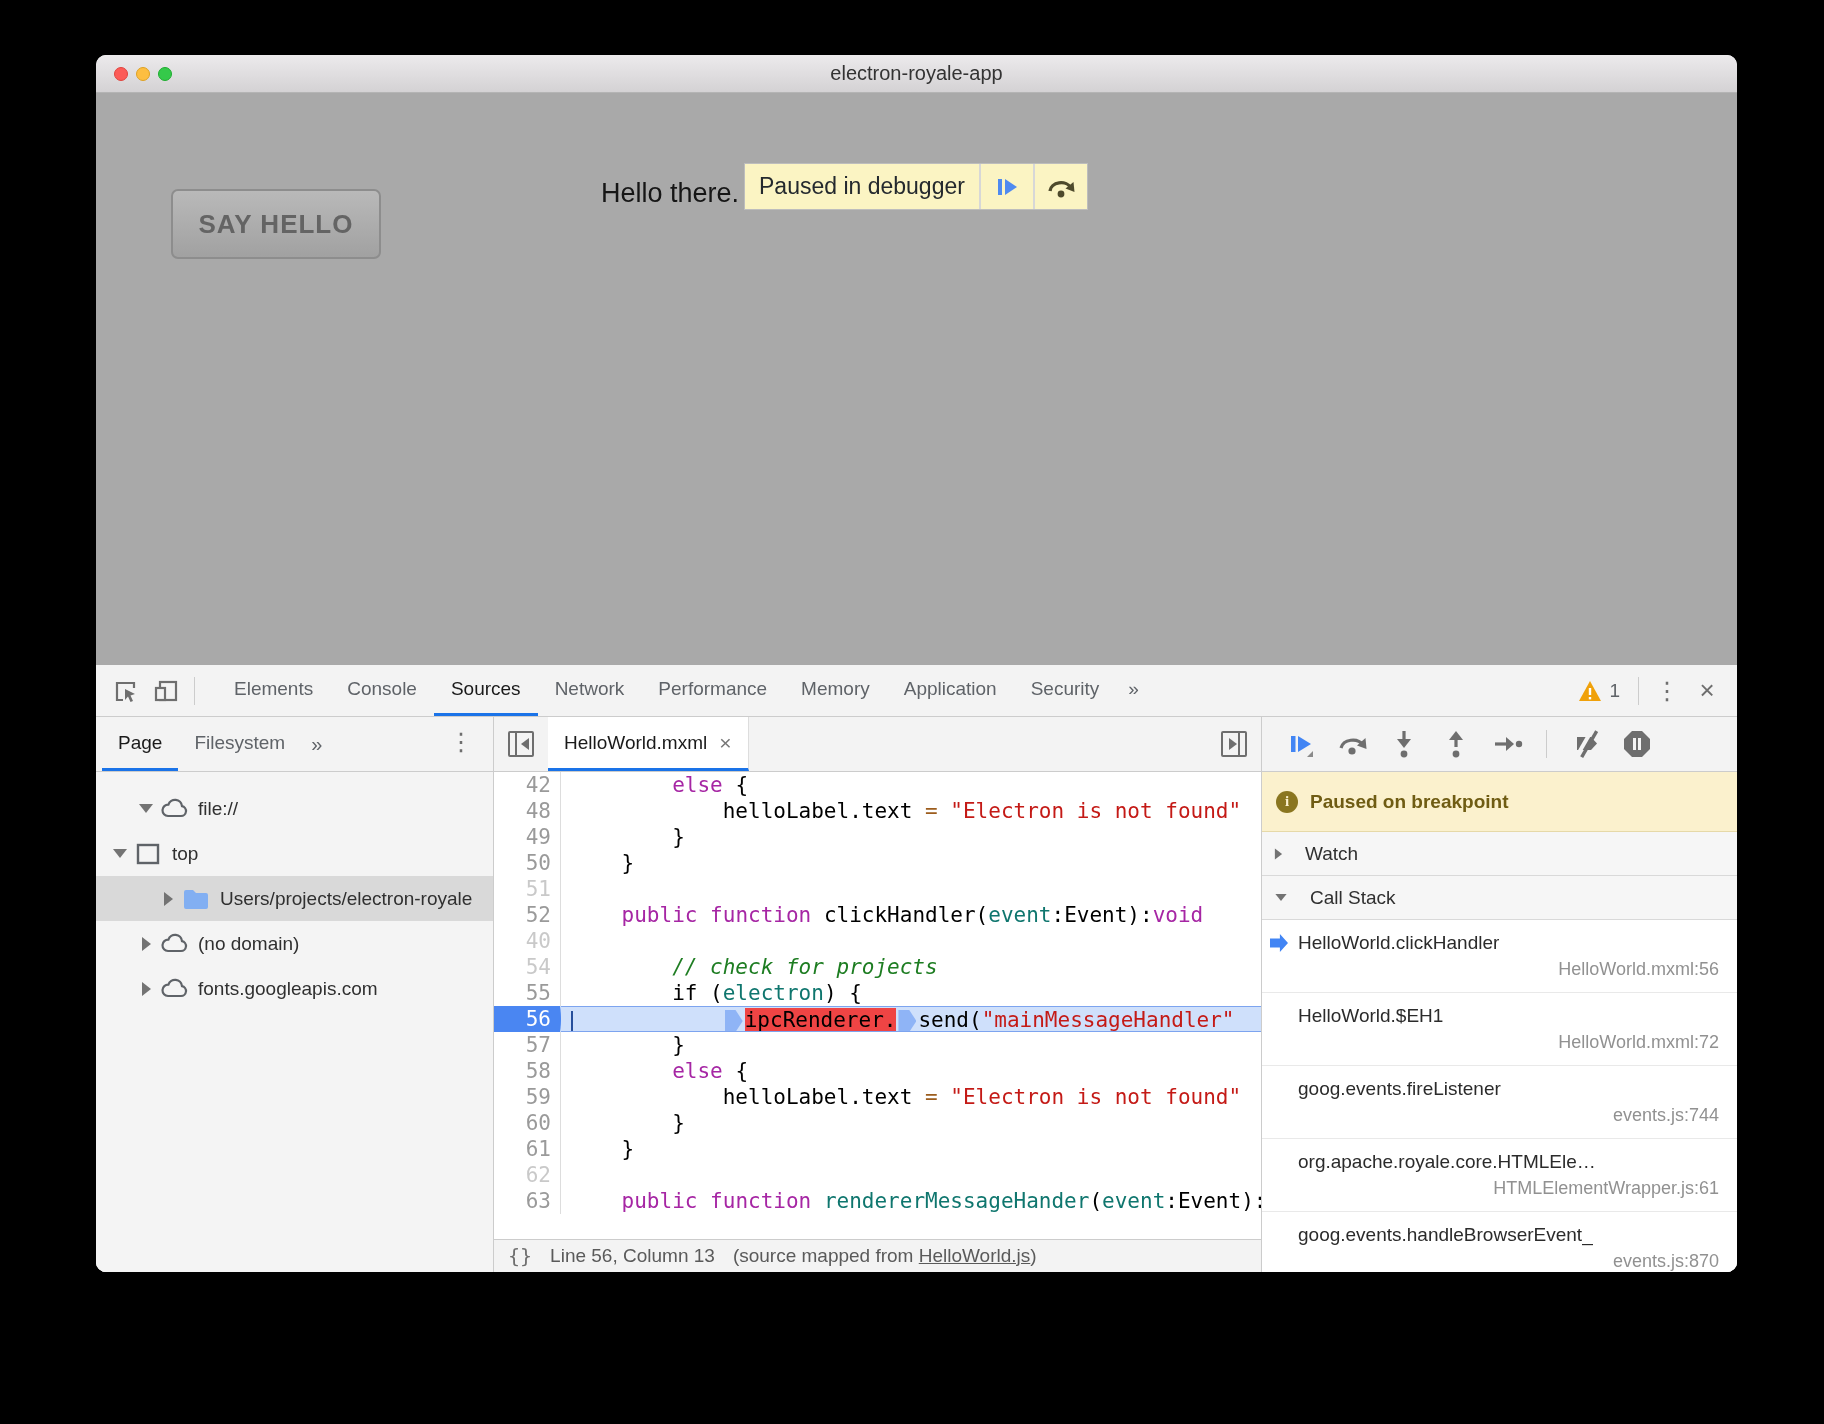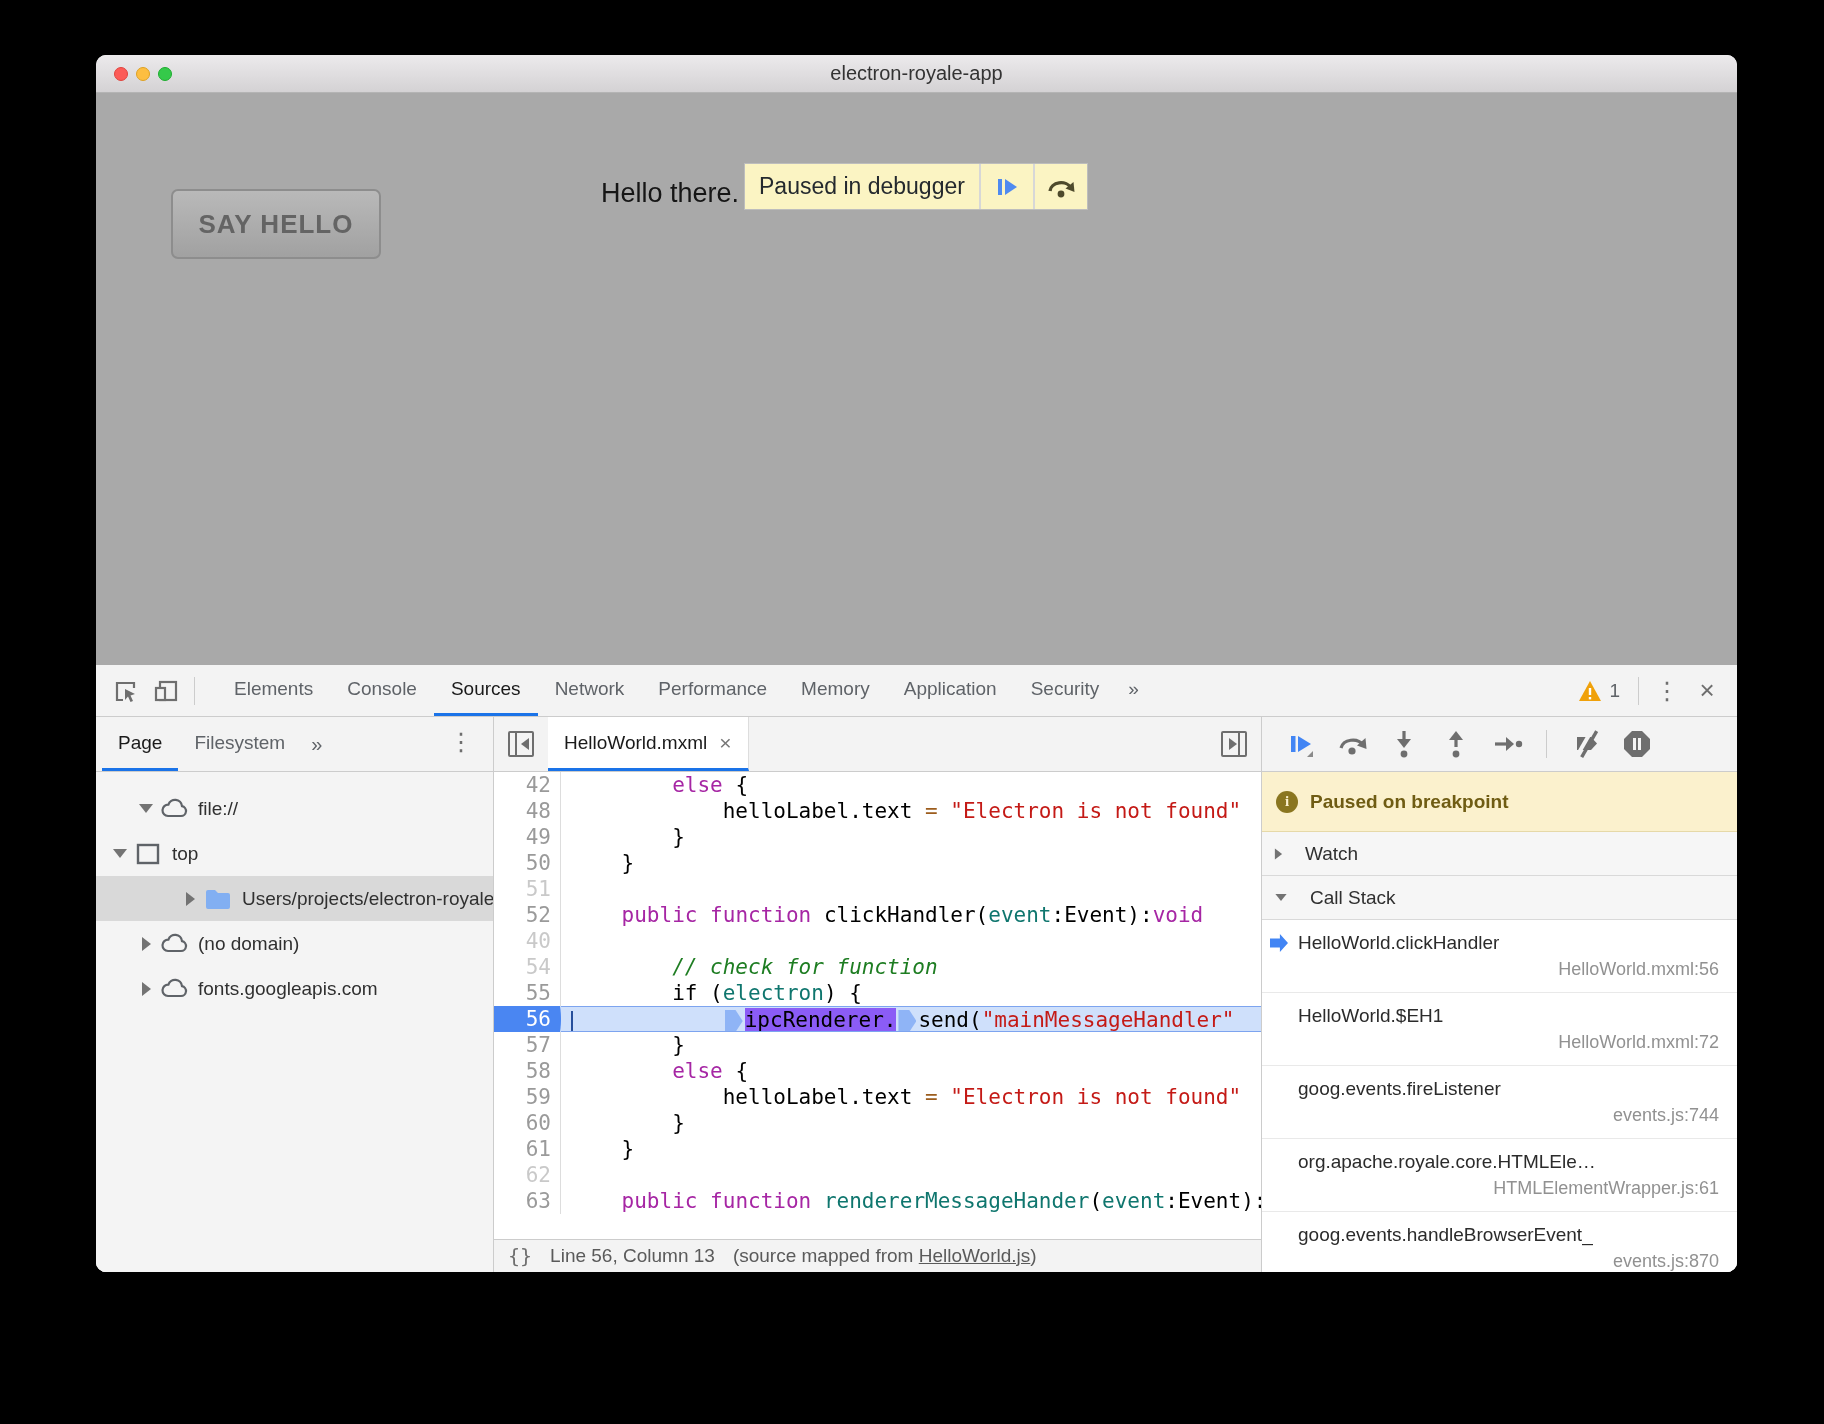--- a/index.html
+++ b/index.html
@@ -108,21 +108,21 @@
   .seg-o { color:#9c5d1d; }
   .code-line.current { background:#cfe0fb; }
   .code-line.current .gutter { background:#4a86f2; color:#fff; border-right-color:#4a86f2;
       clip-path:polygon(0 0, calc(100% - 1px) 0, 100% 50% , calc(100% - 1px) 100%, 0 100%); }
   .code-line.current .ltext { border-top:1px solid #7da4ef; border-bottom:1px solid #7da4ef; }
   .caret { display:inline-block; width:2px; height:20px; background:#274f9b; vertical-align:middle;
            margin-right:-2px; }
   .chip { display:inline-block; width:18px; height:22px; background:#8fb4f6; vertical-align:middle;
           margin:0 2px; clip-path:polygon(0 0, 60% 0, 100% 50%, 60% 100%, 0 100%);
           cursor:pointer; }
-  .seg-hl { background:#8b5cf6; }
+  .seg-hl { background:#ef4444; }
 
   .status { height:33px; background:#f3f3f3; border-top:1px solid #ccc; display:flex;
             align-items:center; gap:18px; padding:0 14px; font-size:19px; color:#5a5a5a;
             flex:none; }
   .braces { font-family:"DejaVu Sans Mono", monospace; font-size:20px; color:#6e6e6e; cursor:pointer; }
   .status a { color:#5a5a5a; text-decoration:underline; cursor:pointer; }
 
   
   .debugpane { width:476px; flex:none; border-left:1px solid #ccc; display:flex;
                flex-direction:column; background:#fff; }
@@ -269,21 +269,21 @@
               <span class="tw">
                 <span class="tri open"></span>
               </span>
               <span class="tree-ico">
                 <svg width="28" height="24" viewBox="0 0 28 24">
                   <rect x="4" y="3" width="20" height="18" fill="none" stroke="#5f6368" stroke-width="2.4"></rect>
                 </svg>
               </span>
               <span>top</span>
             </div>
-            <div class="tree-row selected" style="padding-left: 84px; align-items: center;">
+            <div class="tree-row selected" style="padding-left: 62px; align-items: center;">
               <span class="tw">
                 <span class="tri closed"></span>
               </span>
               <span class="tree-ico">
                 <svg width="28" height="24" viewBox="0 0 28 24">
                   <path d="M2 5 a2 2 0 0 1 2-2 h7 l3 3 h10 a2 2 0 0 1 2 2 v12 a2 2 0 0 1-2 2 H4 a2 2 0 0 1-2-2 Z" fill="#82aff2"></path>
                 </svg>
               </span>
               <span>Users/projects/electron-royale</span>
             </div>
@@ -334,21 +334,21 @@
         </div>
 
         <div class="code" id="code">
             <div class="code-line"><div class="gutter">42</div><div class="ltext"><span>        </span><span class="seg-k">else</span><span> {</span></div></div>
             <div class="code-line"><div class="gutter">48</div><div class="ltext"><span>            helloLabel.text </span><span class="seg-o">=</span><span> </span><span class="seg-s">"Electron is not found"</span></div></div>
             <div class="code-line"><div class="gutter">49</div><div class="ltext"><span>        }</span></div></div>
             <div class="code-line"><div class="gutter">50</div><div class="ltext"><span>    }</span></div></div>
             <div class="code-line"><div class="gutter dim">51</div><div class="ltext"></div></div>
             <div class="code-line"><div class="gutter">52</div><div class="ltext"><span>    </span><span class="seg-k">public</span><span> </span><span class="seg-k">function</span><span> clickHandler(</span><span class="seg-v">event</span><span>:Event):</span><span class="seg-k">void</span></div></div>
             <div class="code-line"><div class="gutter dim">40</div><div class="ltext"></div></div>
-            <div class="code-line"><div class="gutter dim">54</div><div class="ltext"><span class="seg-c">        // check for function</span></div></div>
+            <div class="code-line"><div class="gutter dim">54</div><div class="ltext"><span class="seg-c">        // check for projects</span></div></div>
             <div class="code-line"><div class="gutter">55</div><div class="ltext"><span>        if (</span><span class="seg-v">electron</span><span>) {</span></div></div>
             <div class="code-line current"><div class="gutter">56</div><div class="ltext"><span class="caret"></span><span>            </span><span class="chip"></span><span class="seg-hl">ipcRenderer.</span><span class="chip"></span><span>send(</span><span class="seg-s">"mainMessageHandler"</span></div></div>
             <div class="code-line"><div class="gutter">57</div><div class="ltext"><span>        }</span></div></div>
             <div class="code-line"><div class="gutter">58</div><div class="ltext"><span>        </span><span class="seg-k">else</span><span> {</span></div></div>
             <div class="code-line"><div class="gutter">59</div><div class="ltext"><span>            helloLabel.text </span><span class="seg-o">=</span><span> </span><span class="seg-s">"Electron is not found"</span></div></div>
             <div class="code-line"><div class="gutter">60</div><div class="ltext"><span>        }</span></div></div>
             <div class="code-line"><div class="gutter">61</div><div class="ltext"><span>    }</span></div></div>
             <div class="code-line"><div class="gutter dim">62</div><div class="ltext"></div></div>
             <div class="code-line"><div class="gutter">63</div><div class="ltext"><span>    </span><span class="seg-k">public</span><span> </span><span class="seg-k">function</span><span> </span><span class="seg-v">rendererMessageHander</span><span>(</span><span class="seg-v">event</span><span>:Event):</span></div></div>
           </div>

